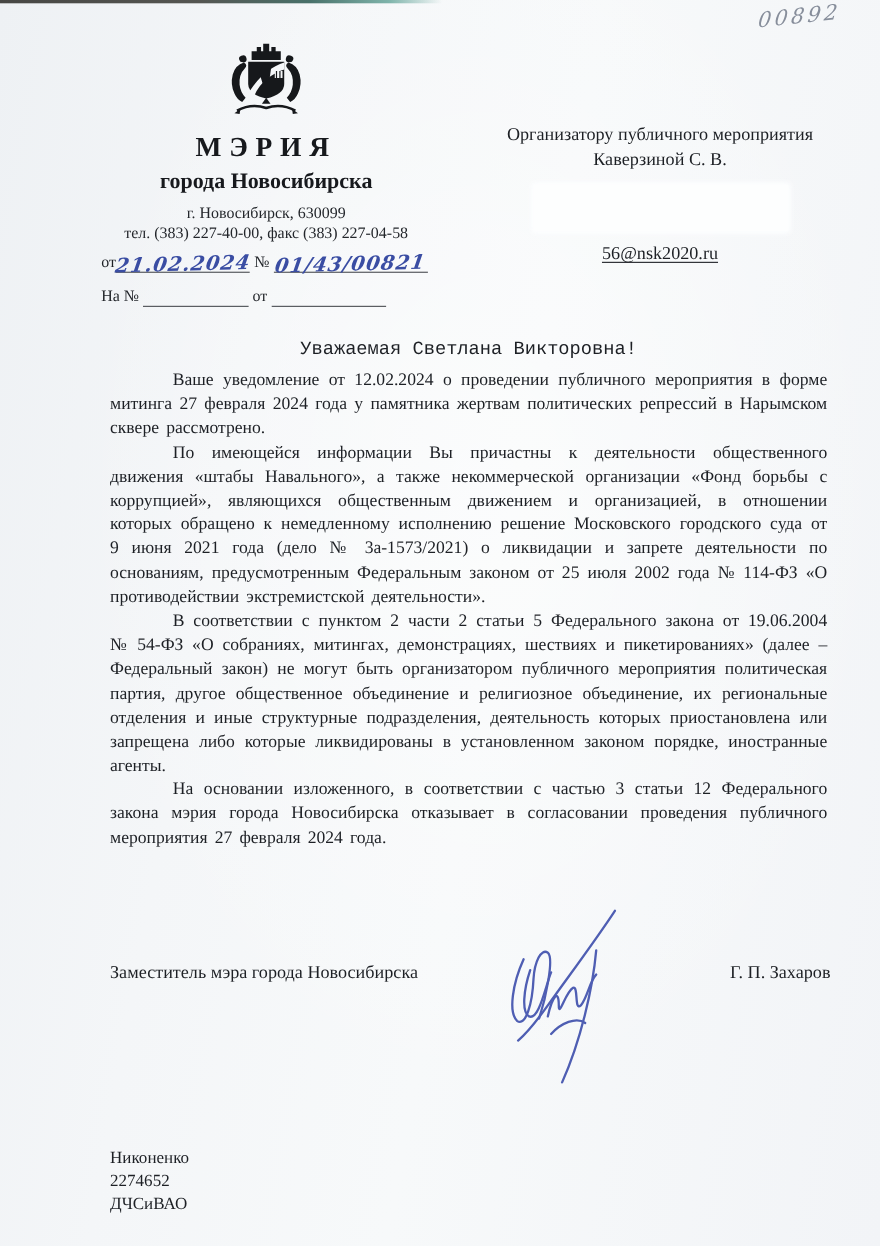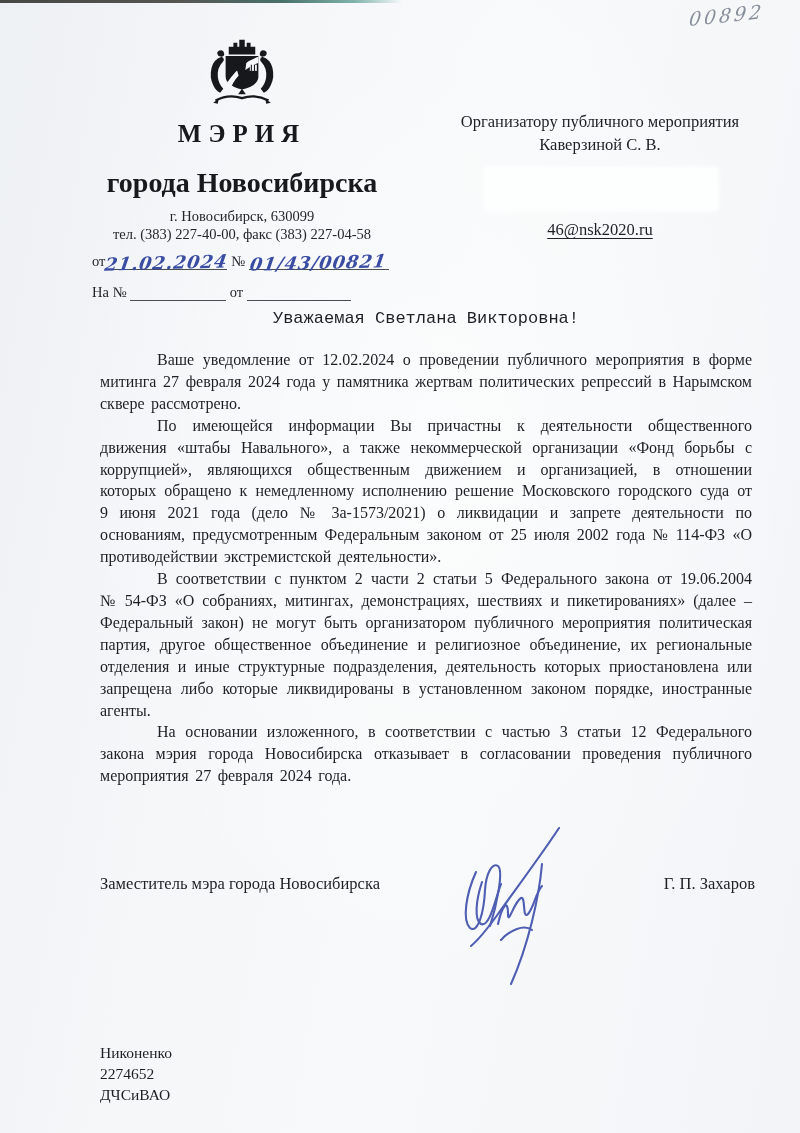--- a/index.html
+++ b/index.html
@@ -19,21 +19,21 @@
   .pencil-number {
     position:absolute; top:4px; right:36px;
     font-family:"DejaVu Serif", serif; font-style:italic;
     font-size:19px; letter-spacing:3px; color:#878e9b;
     transform:rotate(-6deg) skewX(-12deg);
   }
   
   .letterhead { position:absolute; left:92px; top:38px; width:300px; text-align:center; }
   .emblem { display:inline-block; }
   .org-line1 { font-size:25px; font-weight:bold; letter-spacing:7px; margin-top:6px; color:#17191d; }
-  .org-line2 { font-size:28px; font-weight:bold; margin-top:19px; color:#17191d; }
+  .org-line2 { font-size:20px; font-weight:bold; margin-top:5px; color:#17191d; }
   .addr { font-size:14.5px; line-height:17.5px; margin-top:9px; color:#23262b; }
   .reg-row { margin-top:7px; text-align:left; font-size:14.5px; white-space:nowrap; }
   .reg-row .lbl { display:inline-block; }
   .blank {
     display:inline-block; border-bottom:1.4px solid #4a4d52; height:20px;
     vertical-align:bottom; text-align:center;
   }
   .hand {
     font-family:"DejaVu Serif", serif; font-style:italic; font-weight:bold;
     color:#3a4da3; font-size:18px; letter-spacing:1px;
@@ -49,21 +49,21 @@
   .redaction {
     position:absolute; left:485px; top:168px; width:232px; height:42px;
     background:#fdfefe; border-radius:2px; box-shadow:0 0 5px 2px rgba(253,254,255,.95);
   }
   .email {
     position:absolute; left:426px; top:220px; width:348px; text-align:center;
     font-size:16.5px; text-decoration:underline; text-underline-offset:3px;
   }
   
   .salutation { position:absolute; left:100px; top:309px; width:652px; text-align:center; font-size:17px;font-family:Liberation Mono, monospace; }
-  .body-text { position:absolute; left:100px; top:349px; width:652px; }
+  .body-text { position:absolute; left:100px; top:335px; width:652px; }
   .body-text p {
     font-size:16px; line-height:21.9px; text-align:justify; text-indent:57px;
     word-spacing:2.5px; color:#1d2025;
   }
   
   .sign-row {
     position:absolute; left:100px; top:874px; width:655px;
     display:flex; justify-content:space-between; font-size:16.5px;
   }
   .signature-svg { position:absolute; left:438px; top:824px; }
@@ -133,21 +133,21 @@
     </div>
   </div>
 
   <div class="addressee">
     <div>Организатору публичного мероприятия</div>
     <div>Каверзиной С. В.</div>
   </div>
 
   <div class="redaction"></div>
 
-  <div class="email">46@nsk2020.ru</div>
+  <div class="email">56@nsk2020.ru</div>
 
   <div class="salutation">Уважаемая Светлана Викторовна!</div>
 
   <div class="body-text">
     <p>Ваше уведомление от 12.02.2024 о проведении публичного мероприятия в форме митинга 27 февраля 2024 года у памятника жертвам политических репрессий в Нарымском сквере рассмотрено.</p>
     <p>По имеющейся информации Вы причастны к деятельности общественного движения «штабы Навального», а также некоммерческой организации «Фонд борьбы с коррупцией», являющихся общественным движением и организацией, в отношении которых обращено к немедленному исполнению решение Московского городского суда от 9 июня 2021 года (дело № 3а-1573/2021) о ликвидации и запрете деятельности по основаниям, предусмотренным Федеральным законом от 25 июля 2002 года № 114-ФЗ «О противодействии экстремистской деятельности».</p>
     <p>В соответствии с пунктом 2 части 2 статьи 5 Федерального закона от 19.06.2004 № 54-ФЗ «О собраниях, митингах, демонстрациях, шествиях и пикетированиях» (далее – Федеральный закон) не могут быть организатором публичного мероприятия политическая партия, другое общественное объединение и религиозное объединение, их региональные отделения и иные структурные подразделения, деятельность которых приостановлена или запрещена либо которые ликвидированы в установленном законом порядке, иностранные агенты.</p>
     <p>На основании изложенного, в соответствии с частью 3 статьи 12 Федерального закона мэрия города Новосибирска отказывает в согласовании проведения публичного мероприятия 27 февраля 2024 года.</p>
   </div>
 

